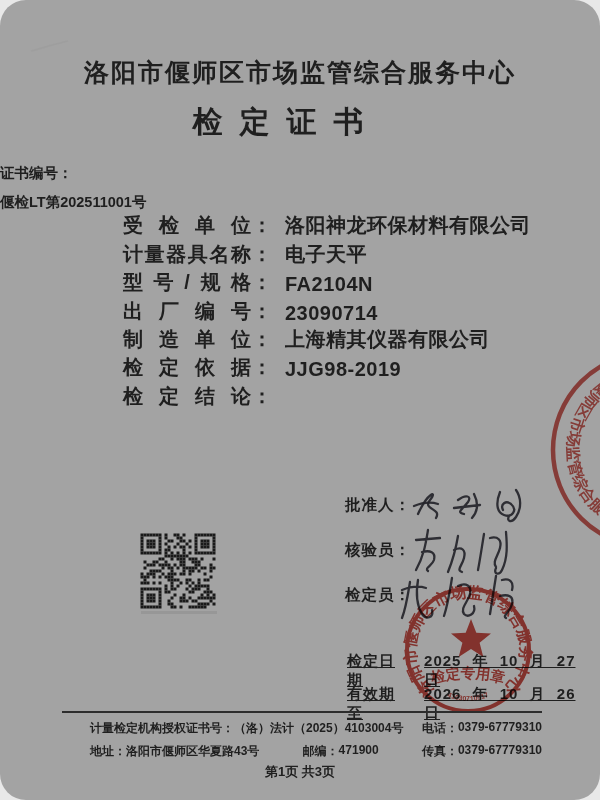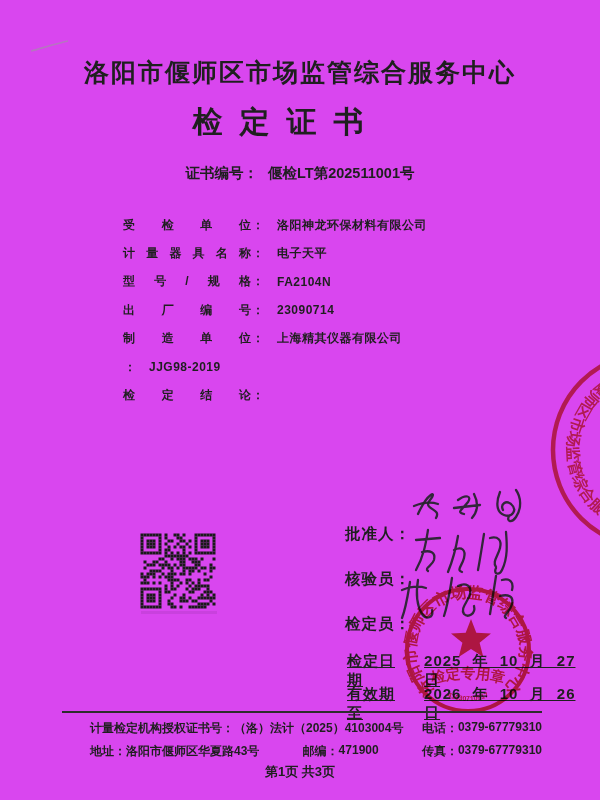--- a/index.html
+++ b/index.html
@@ -3,33 +3,33 @@
 <meta charset="utf-8">
 <style>
   :root{
     --seal-red:#c5352c;
     --ink:#24242a;
     --text:#1f1f1f;
   }
   html,body{margin:0;padding:0;background:#e8e8e8;}
   .page{
     position:relative;width:600px;height:800px;margin:0 auto;
-    background:#d946ef;overflow:hidden;color:var(--text);
-    font-family:"Liberation Sans",sans-serif;font-weight:bold;
+    background:#a3a3a3;overflow:hidden;color:var(--text);
+    font-family:"Liberation Sans",sans-serif;font-weight:bold;border-radius:26px;
   }
   .abs{position:absolute;}
   .org-title{top:56px;left:0;width:600px;text-align:center;font-size:25px;letter-spacing:2px;}
   .doc-title{top:102px;left:0;width:556px;text-align:center;font-size:30px;letter-spacing:17px;text-indent:17px;}
-  .cert-no{top:164px;left:0;width:600px;display:flex;justify-content:center;gap:10px;font-size:14.5px;}
+  .cert-no{top:164px;left:0;width:600px;display:flex;justify-content:center;gap:10px;font-size:14.5px;flex-direction:column;}
   .fields{top:211px;left:123px;}
-  .field-row{display:flex;align-items:center;height:28.4px;font-size:12px;}
+  .field-row{display:flex;align-items:flex-end;height:28.4px;font-size:20px;}
   .field-label{display:inline-block;width:128px;text-align:justify;text-align-last:justify;}
   .field-colon{margin-left:1px;}
   .field-value{margin-left:13px;letter-spacing:0.5px;white-space:nowrap;}
-  .sig-label{font-size:15.5px;letter-spacing:1px;margin-top:29px;}
+  .sig-label{font-size:15.5px;letter-spacing:1px;}
   .date-row{display:flex;font-size:15px;text-decoration:underline;}
   .date-label{letter-spacing:1px;}
   .date-value{margin-left:14px;word-spacing:6px;letter-spacing:1px;}
   .divider{top:711px;left:62px;width:480px;height:2px;background:#2d2d2d;}
   .footer-line{left:90px;width:452px;display:flex;justify-content:space-between;font-size:12px;white-space:nowrap;}
   .footer-group{display:flex;}
   .page-info{top:763px;left:0;width:600px;text-align:center;font-size:13px;}
   svg{display:block;}
   .seal-svg{mix-blend-mode:multiply;opacity:0.88;}
   .sig-svg path{stroke:var(--ink);stroke-width:2.3;fill:none;stroke-linecap:round;stroke-linejoin:round;opacity:0.92;}
@@ -71,20 +71,21 @@
       <span class="field-label">出厂编号</span>
         <span class="field-colon">：</span>
       <span class="field-value">23090714</span>
     </div>
     <div class="field-row">
       <span class="field-label">制造单位</span>
         <span class="field-colon">：</span>
       <span class="field-value">上海精其仪器有限公司</span>
     </div>
     <div class="field-row">
+      <span class="field-label">检定依据</span>
         <span class="field-colon">：</span>
       <span class="field-value">JJG98-2019</span>
     </div>
     <div class="field-row">
       <span class="field-label">检定结论</span>
         <span class="field-colon">：</span>
     </div>
   </div>
 
   <svg id="qr-svg" class="abs" style="left:139px;top:532px;" width="78" height="78">

